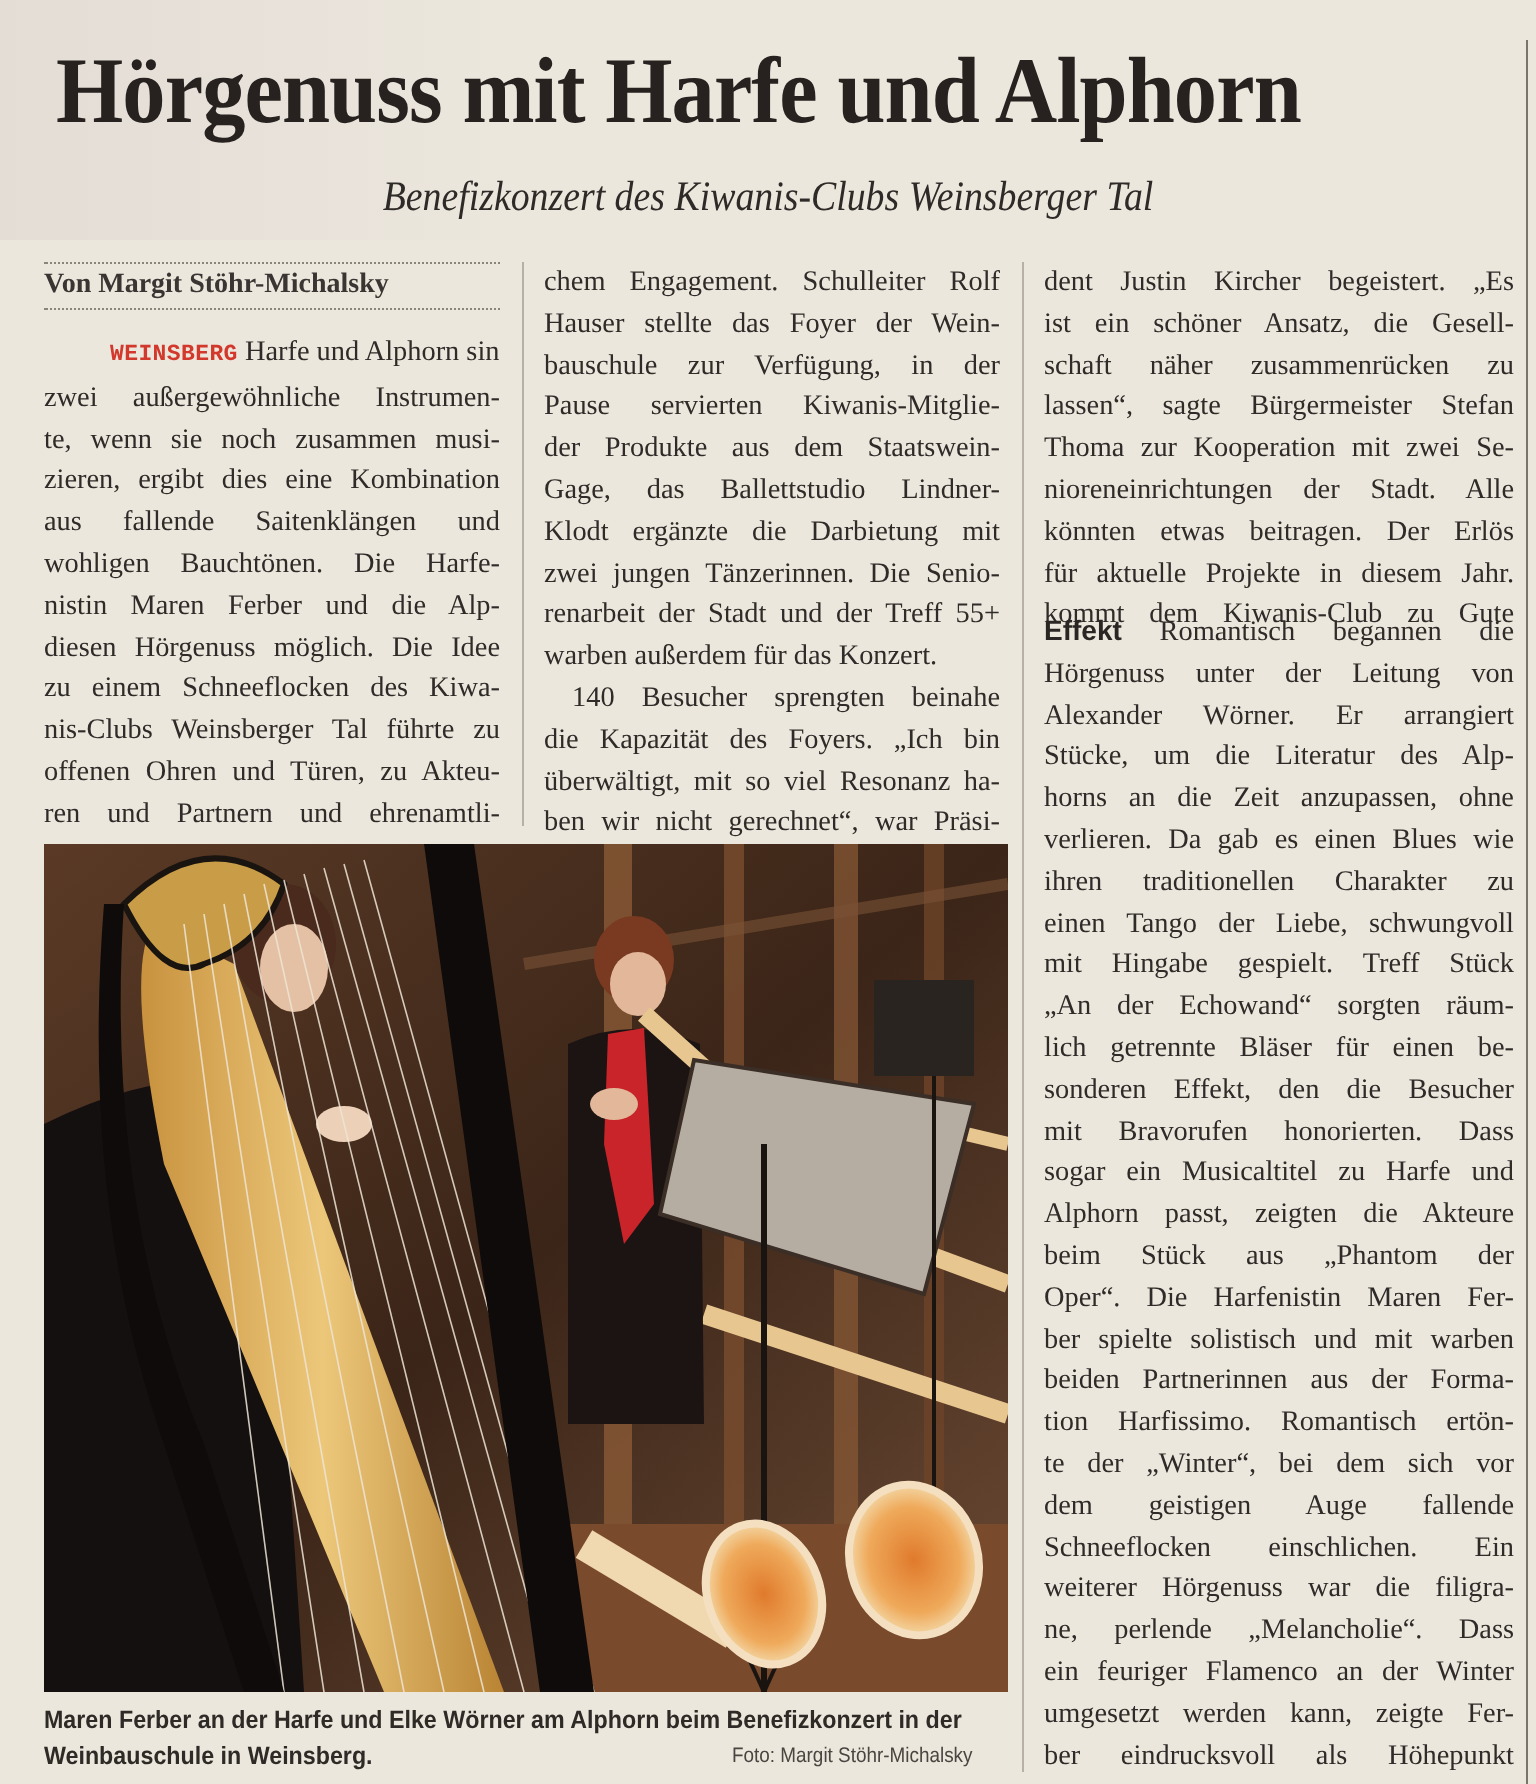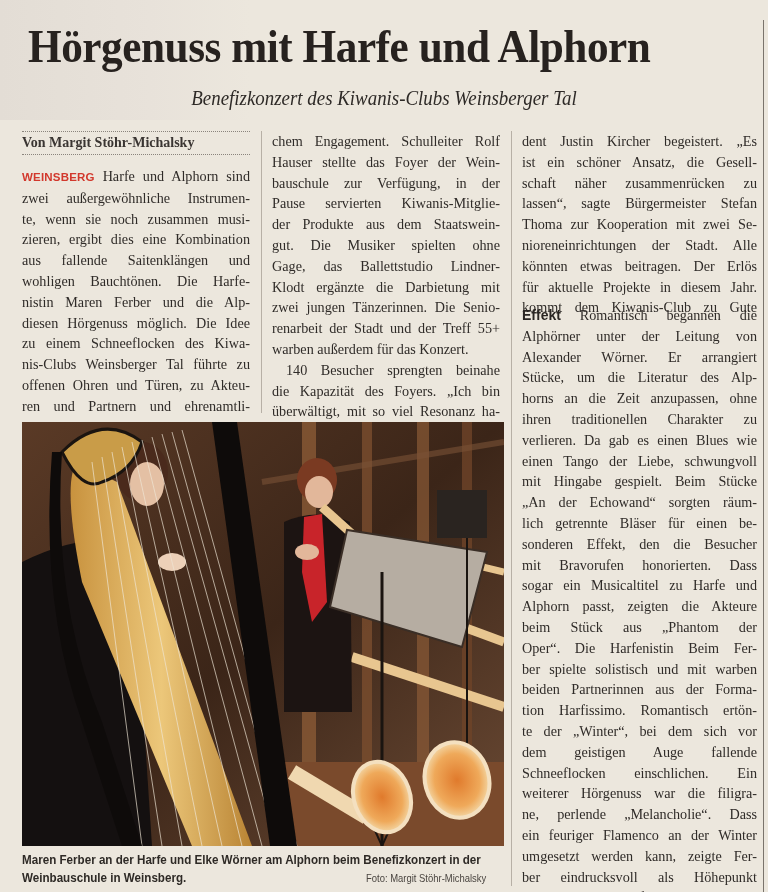--- a/index.html
+++ b/index.html
@@ -37,22 +37,22 @@
     position: absolute; font-size: 14.2px; line-height: 20.8px; text-align: justify;
     color: #2f2b28;
   }
   .col .line { display: block; text-align: justify; text-align-last: justify; white-space: nowrap; overflow: hidden; }
   .col .line.last { text-align-last: left; }
   .col-1 { left: 22px; top: 166px; width: 228px; }
   .col-2 { left: 272px; top: 131px; width: 228px; }
   .col-3 { left: 522px; top: 131px; width: 235px; }
   .col-3b { left: 522px; top: 305px; width: 235px; }
   .dateline {
-    font-family: Liberation Sans, sans-serif; font-weight: bold;
-    font-size: 11.5px; color: #d2382c; letter-spacing: 0.2px;
+    font-family: Liberation Mono, monospace; font-weight: bold;
+    font-size: 11.5px; color: #d2382c; letter-spacing: 0.2px; margin-left: 33px;
   }
   .kicker {
     font-family: "Liberation Sans", "DejaVu Sans", sans-serif; font-weight: bold;
     font-size: 14px; color: #2a2623;
   }
   .indent { padding-left: 14px; }
   .col-sep { position: absolute; width: 1px; background: #b7b0a6; }
   .photo {
     position: absolute; left: 22px; top: 422px; width: 482px; height: 424px; overflow: hidden;
     background: #3a2418;
@@ -97,21 +97,20 @@
 </div>
 
 <div class="col-sep" style="left:261px; top:131px; height:282px;"></div>
 
 <div class="col col-2">
   <span class="line">chem Engagement. Schulleiter Rolf</span>
   <span class="line">Hauser stellte das Foyer der Wein-</span>
   <span class="line">bauschule zur Verfügung, in der</span>
   <span class="line">Pause servierten Kiwanis-Mitglie-</span>
   <span class="line">der Produkte aus dem Staatswein-</span>
-  <span class="line">gut. Die Musiker spielten ohne</span>
   <span class="line">Gage, das Ballettstudio Lindner-</span>
   <span class="line">Klodt ergänzte die Darbietung mit</span>
   <span class="line">zwei jungen Tänzerinnen. Die Senio-</span>
   <span class="line">renarbeit der Stadt und der Treff 55+</span>
   <span class="line last">warben außerdem für das Konzert.</span>
   <span class="line indent">140 Besucher sprengten beinahe</span>
   <span class="line">die Kapazität des Foyers. „Ich bin</span>
   <span class="line">überwältigt, mit so viel Resonanz ha-</span>
   <span class="line">ben wir nicht gerechnet“, war Präsi-</span>
 </div>
@@ -125,36 +124,36 @@
   <span class="line">lassen“, sagte Bürgermeister Stefan</span>
   <span class="line">Thoma zur Kooperation mit zwei Se-</span>
   <span class="line">nioreneinrichtungen der Stadt. Alle</span>
   <span class="line">könnten etwas beitragen. Der Erlös</span>
   <span class="line">für aktuelle Projekte in diesem Jahr.</span>
   <span class="line">kommt dem Kiwanis-Club zu Gute</span>
 </div>
 
 <div class="col col-3b">
   <span class="line"><span class="kicker">Effekt</span> <span>Romantisch begannen die</span></span>
-  <span class="line">Alphörner unter der Leitung von</span>
+  <span class="line">Hörgenuss unter der Leitung von</span>
   <span class="line">Alexander Wörner. Er arrangiert</span>
   <span class="line">Stücke, um die Literatur des Alp-</span>
   <span class="line">horns an die Zeit anzupassen, ohne</span>
+  <span class="line">verlieren. Da gab es einen Blues wie</span>
   <span class="line">ihren traditionellen Charakter zu</span>
-  <span class="line">verlieren. Da gab es einen Blues wie</span>
   <span class="line">einen Tango der Liebe, schwungvoll</span>
-  <span class="line">mit Hingabe gespielt. Beim Stücke</span>
+  <span class="line">mit Hingabe gespielt. Treff Stück</span>
   <span class="line">„An der Echowand“ sorgten räum-</span>
   <span class="line">lich getrennte Bläser für einen be-</span>
   <span class="line">sonderen Effekt, den die Besucher</span>
   <span class="line">mit Bravorufen honorierten. Dass</span>
   <span class="line">sogar ein Musicaltitel zu Harfe und</span>
   <span class="line">Alphorn passt, zeigten die Akteure</span>
   <span class="line">beim Stück aus „Phantom der</span>
-  <span class="line">Oper“. Die Harfenistin Beim Fer-</span>
+  <span class="line">Oper“. Die Harfenistin Maren Fer-</span>
   <span class="line">ber spielte solistisch und mit warben</span>
   <span class="line">beiden Partnerinnen aus der Forma-</span>
   <span class="line">tion Harfissimo. Romantisch ertön-</span>
   <span class="line">te der „Winter“, bei dem sich vor</span>
   <span class="line">dem geistigen Auge fallende</span>
   <span class="line">Schneeflocken einschlichen. Ein</span>
   <span class="line">weiterer Hörgenuss war die filigra-</span>
   <span class="line">ne, perlende „Melancholie“. Dass</span>
   <span class="line">ein feuriger Flamenco an der Winter</span>
   <span class="line">umgesetzt werden kann, zeigte Fer-</span>

